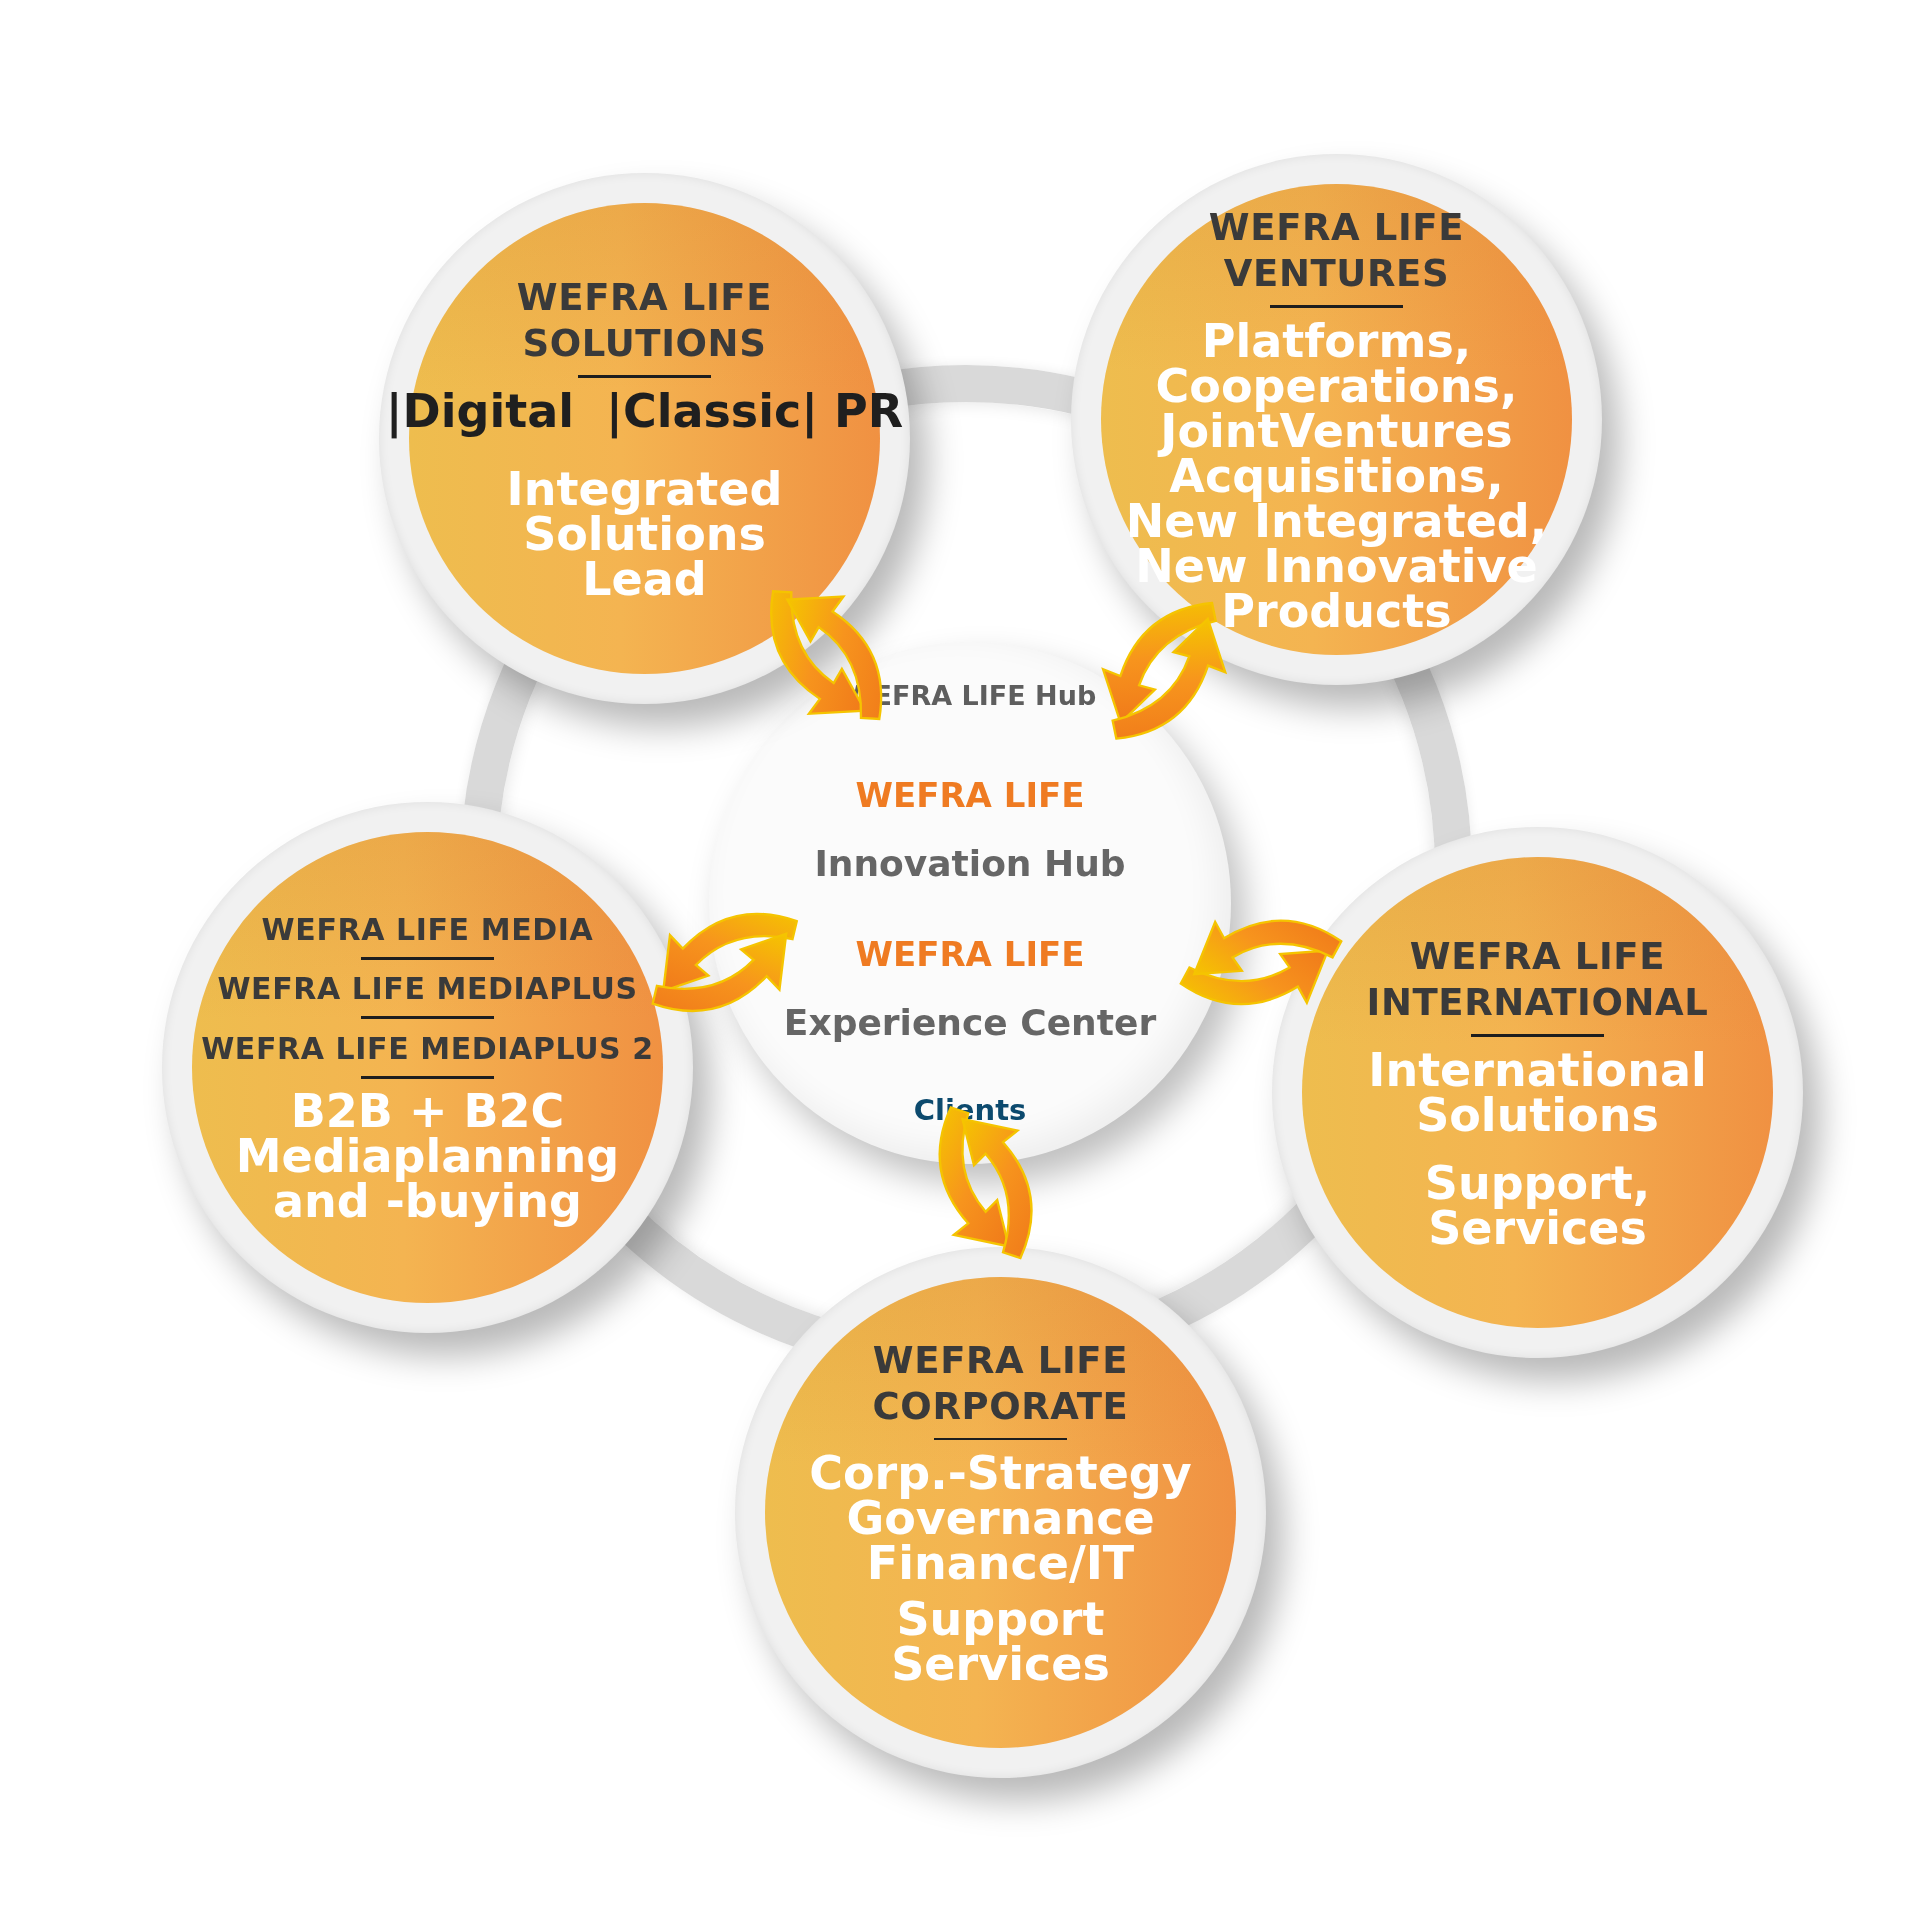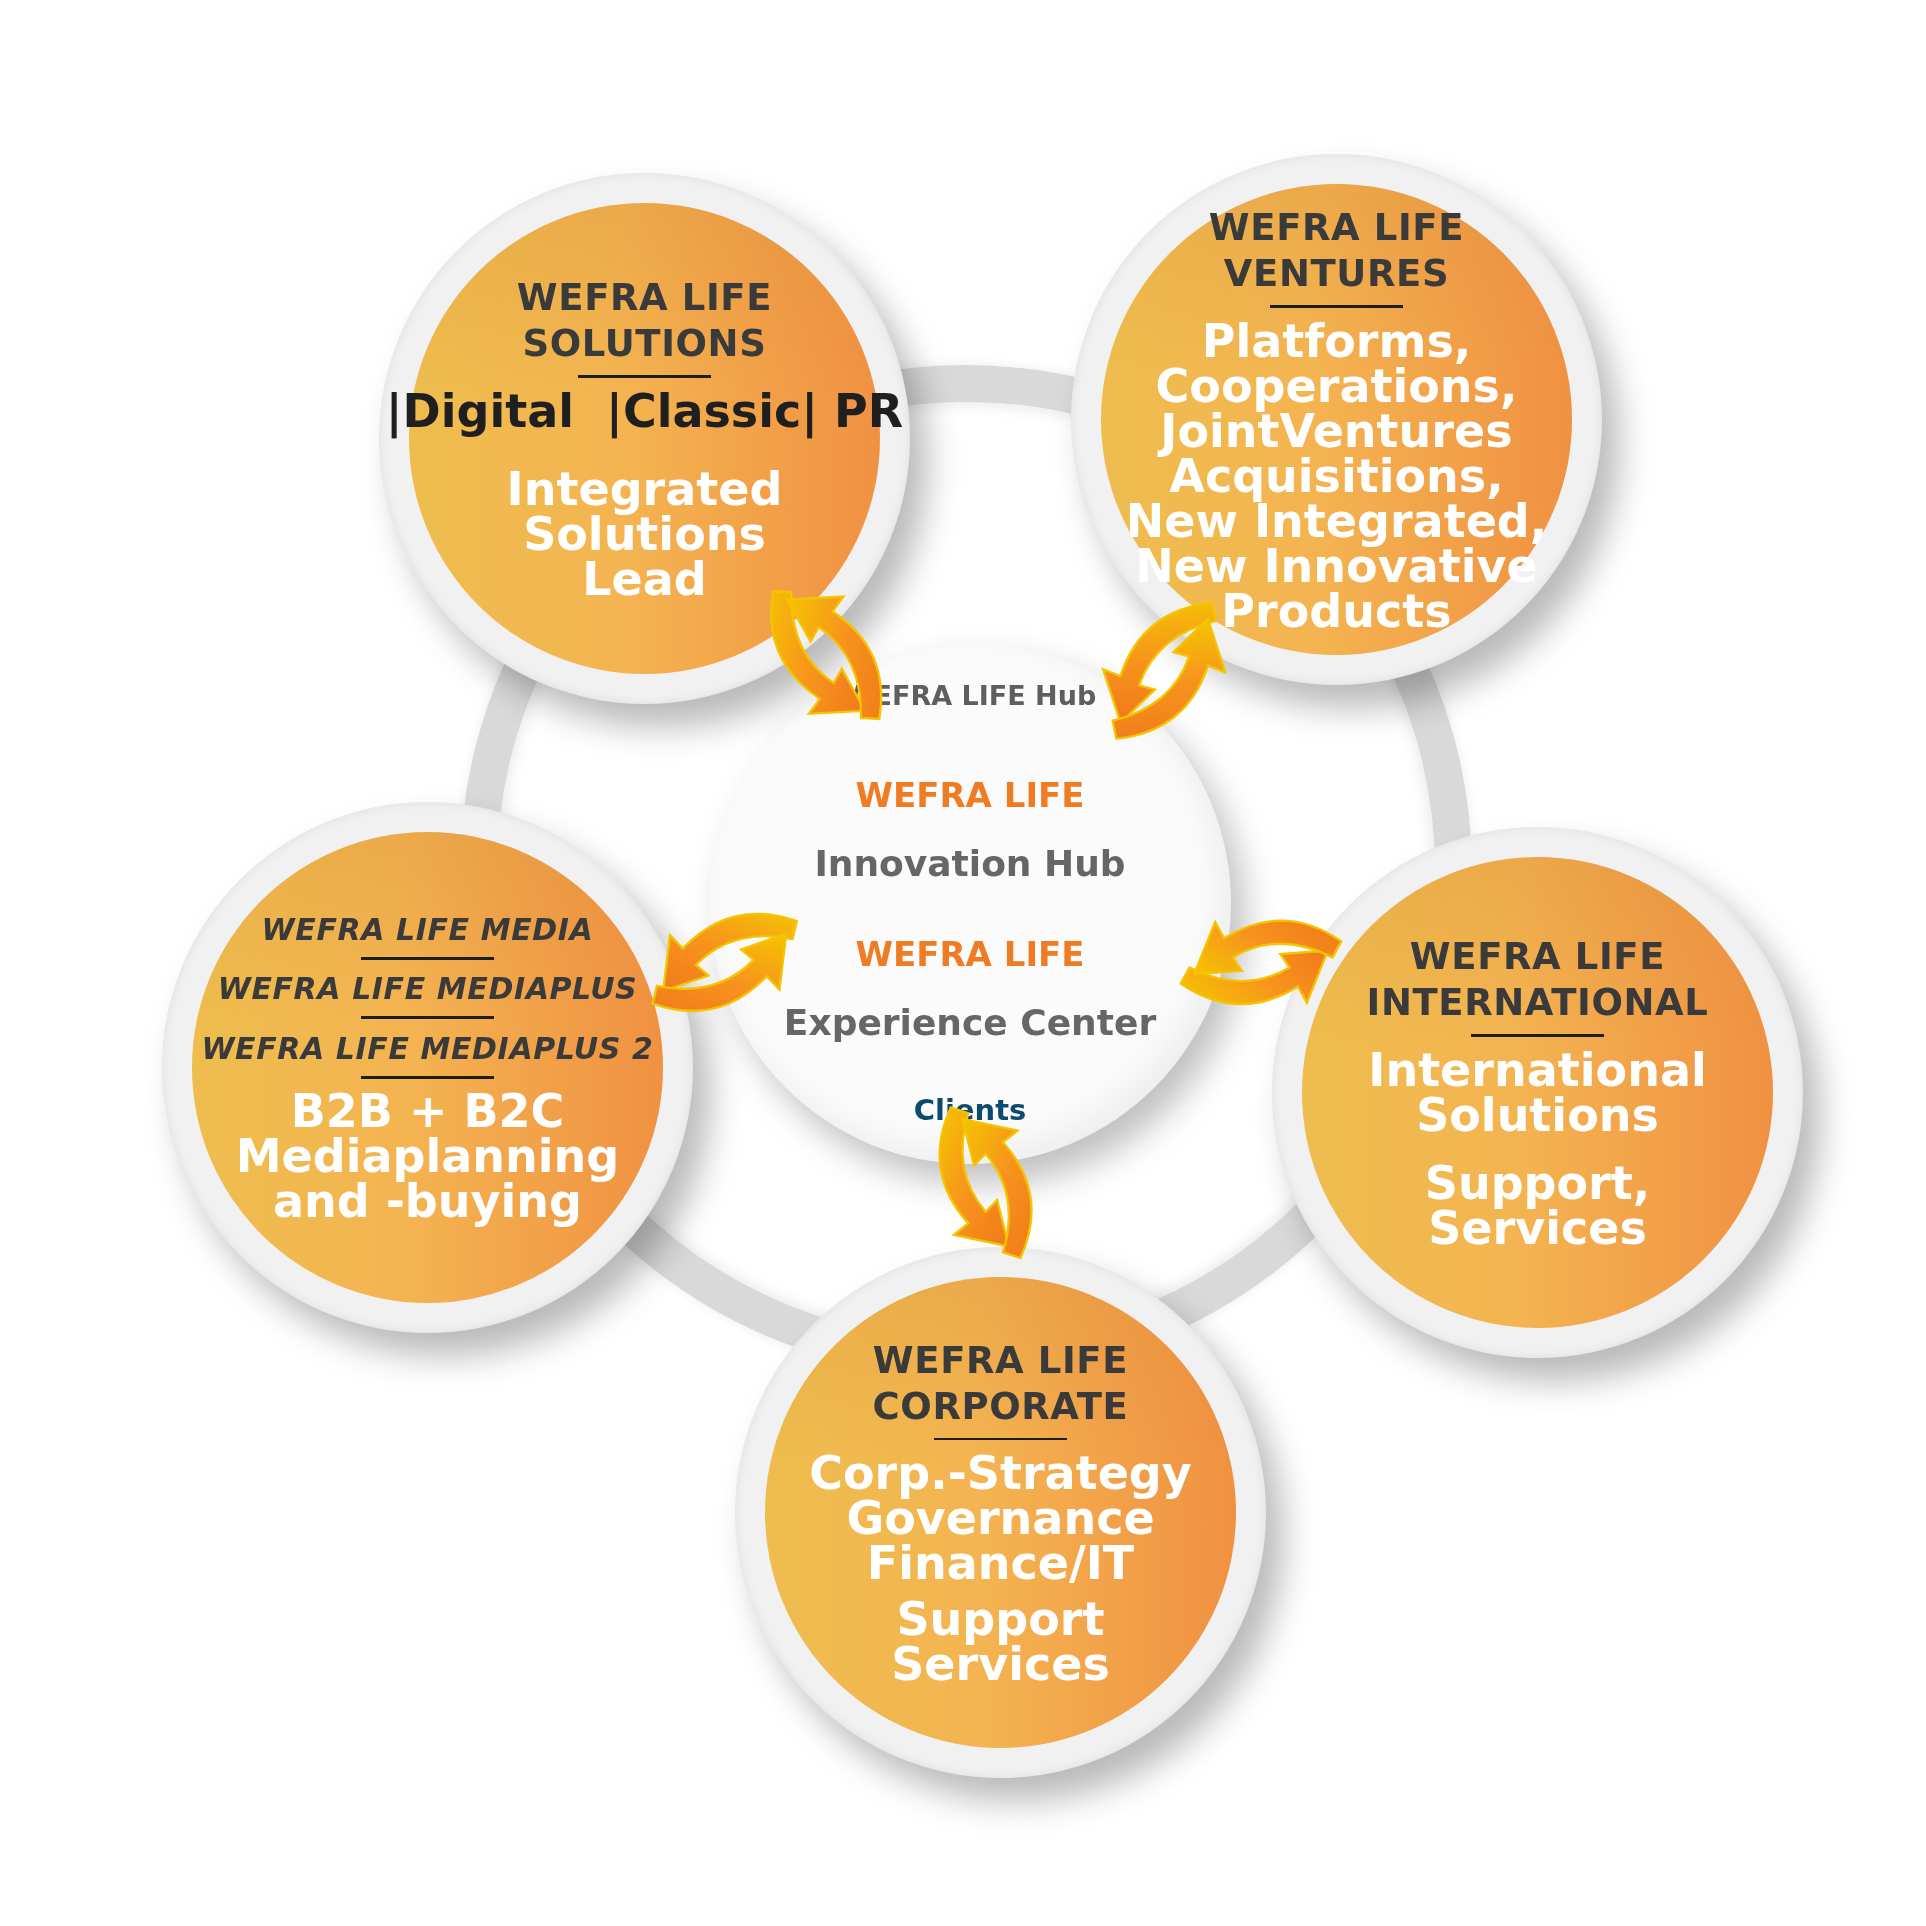--- a/index.html
+++ b/index.html
@@ -7,21 +7,21 @@
   .ring { position:absolute; border-radius:50%; border:37px solid #d9d9d9; box-sizing:border-box;
           box-shadow: inset 0 0 17.4px rgba(0,0,0,0.12), 0 0 11.6px rgba(0,0,0,0.08); }
   .node { position:absolute; border-radius:50%; background:#f1f1f1;
           box-shadow: 17.4px 23px 35px rgba(0,0,0,0.28), inset 0 0 10.4px rgba(0,0,0,0.08); }
   .node .inner { position:absolute; left:30px; top:30px; right:30px; bottom:30px; border-radius:50%;
           background: linear-gradient(90deg, #eebd4e 0%, #f4b451 45%, #f09142 100%);
           display:flex; flex-direction:column; align-items:center; justify-content:center; text-align:center; }
   .node .inner::before { content:""; position:absolute; inset:0; border-radius:50%;
           background: linear-gradient(180deg, rgba(200,120,40,0.18) 0%, rgba(255,255,255,0) 40%); pointer-events:none; }
   .title { font-family:"DejaVu Sans", sans-serif; font-weight:bold; color:#3a3a3a; font-size:37px; line-height:46px; letter-spacing:0.6px; position:relative; }
-  .title.sm { font-size:30px; line-height:38px;font-style:italic; }
+  .title.sm { font-size:30px; line-height:38px; }
   .rule { width:133px; height:2.9px; background:#1e1e1e; margin:8px 0 10.4px; position:relative; }
   .body { font-family:"DejaVu Sans", sans-serif; color:#ffffff; font-size:46px; line-height:45px; font-weight:bold; position:relative; }
   .body.dark { color:#1f1f1f; }
   .gap { height:23px; }
   .hub { position:absolute; border-radius:50%; background:#fbfbfb;
          box-shadow: 14.5px 20px 35px rgba(0,0,0,0.25), inset -11.6px -11.6px 35px rgba(0,0,0,0.06);
          display:flex; flex-direction:column; align-items:center; justify-content:center; text-align:center;gap:29px; }
   .hub-title { font-family:"DejaVu Sans", sans-serif; font-weight:bold; color:#5e5e5e; font-size:27px; margin-bottom:35px; }
   .hub-brand { font-family:"DejaVu Sans", sans-serif; font-weight:bold; color:#ef7b22; font-size:34px; line-height:41px; }
   .hub-sub { font-family:"DejaVu Sans", sans-serif; font-weight:bold; color:#666666; font-size:36px; line-height:37px; margin-bottom:23px; }

